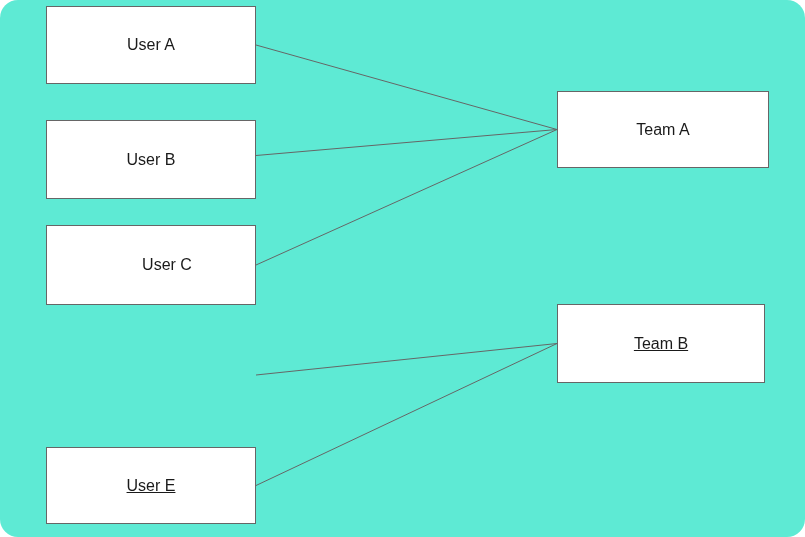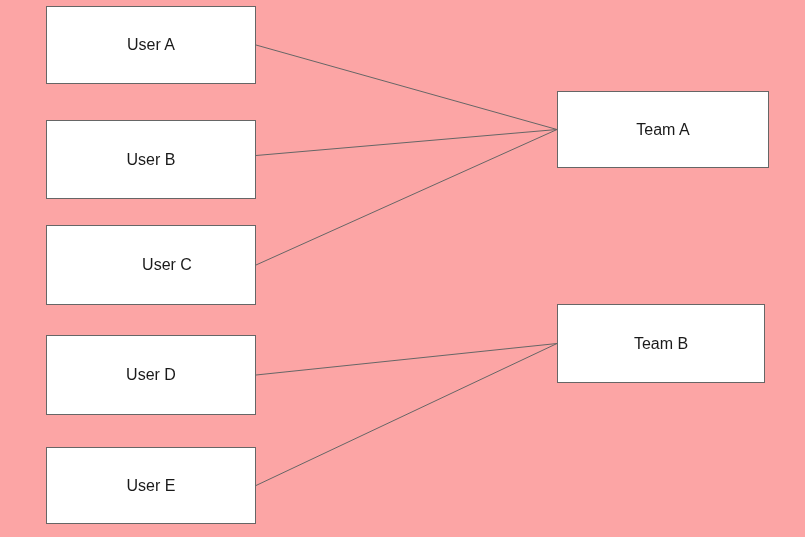--- a/index.html
+++ b/index.html
@@ -5,22 +5,23 @@
   html, body {
     margin: 0;
     padding: 0;
     background: #ffffff;
     font-family: "Liberation Sans", sans-serif;
   }
   .canvas {
     position: relative;
     width: 805px;
     height: 537px;
-    background: #fca5a5;
+    background: #5eead4;
     overflow: hidden;
+    border-radius: 18px;
   }
   .edges-layer {
     position: absolute;
     left: 0;
     top: 0;
     width: 805px;
     height: 537px;
     z-index: 0;
   }
   .node {
@@ -34,23 +35,23 @@
     font-size: 16px;
     color: #1a1a1a;
     z-index: 1;
     white-space: nowrap;
   }
   
   #node-user-a { left: 46px;  top: 6px;   width: 210px; height: 78px; }
   #node-user-b { left: 46px;  top: 120px; width: 210px; height: 79px; }
   #node-user-c { left: 46px;  top: 225px; width: 210px; height: 80px; padding-left: 32px; }
   #node-user-d { left: 46px;  top: 335px; width: 210px; height: 80px; }
-  #node-user-e { left: 46px;  top: 447px; width: 210px; height: 77px; }
+  #node-user-e { left: 46px;  top: 447px; width: 210px; height: 77px; text-decoration: underline; }
   #node-team-a { left: 557px; top: 91px;  width: 212px; height: 77px; }
-  #node-team-b { left: 557px; top: 304px; width: 208px; height: 79px; }
+  #node-team-b { left: 557px; top: 304px; width: 208px; height: 79px; text-decoration: underline; }
 </style>
 </head>
 <body>
 
 <div class="canvas">
 
   <svg class="edges-layer" id="edges-layer" width="805" height="537" viewBox="0 0 805 537" xmlns="http://www.w3.org/2000/svg">
       <line x1="256" y1="45" x2="557" y2="129.5" stroke="#666666" stroke-width="1"></line>
       <line x1="256" y1="155.5" x2="557" y2="129.5" stroke="#666666" stroke-width="1"></line>
       <line x1="256" y1="265" x2="557" y2="129.5" stroke="#666666" stroke-width="1"></line>
@@ -63,23 +64,20 @@
   </div>
 
   <div class="node" id="node-user-b">
     <span>User B</span>
   </div>
 
   <div class="node" id="node-user-c">
     <span>User C</span>
   </div>
 
-  <div class="node" id="node-user-d">
-    <span>User D</span>
-  </div>
 
   <div class="node" id="node-user-e">
     <span>User E</span>
   </div>
 
   <div class="node" id="node-team-a">
     <span>Team A</span>
   </div>
 
   <div class="node" id="node-team-b">

